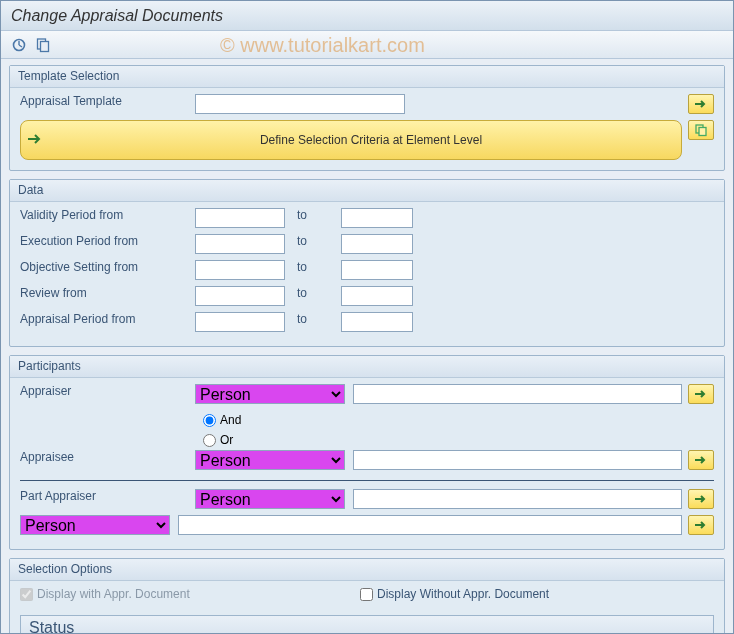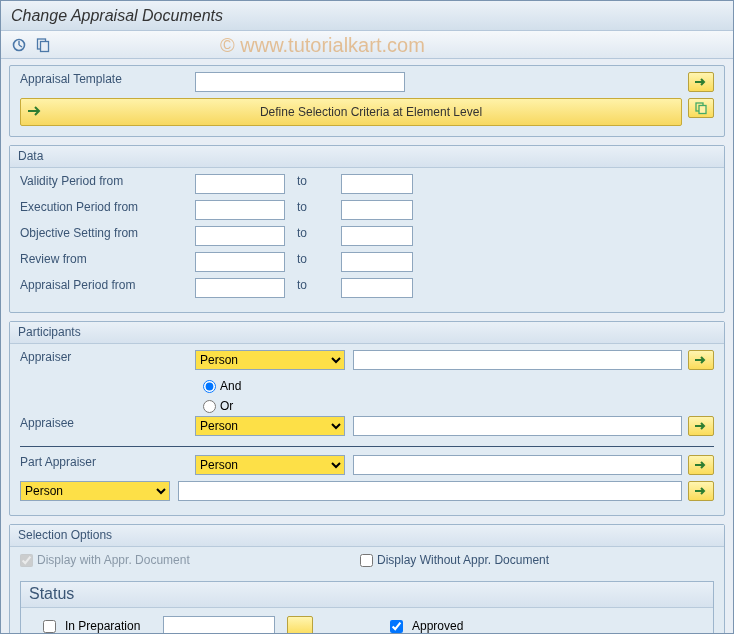--- a/index.html
+++ b/index.html
@@ -82,48 +82,48 @@
     height: 20px;
     padding: 1px 3px;
     font-size: 12px;
   }
   .input.w210 { width: 210px; }
   .input.w90 { width: 90px; }
   .input.w72 { width: 72px; }
   .input.flex { flex: 1; }
   .select {
     border: 1px solid #8ea6be;
-    background: #fde047;
+    background: #d946ef;
     height: 20px;
-    font-size: 12px;
+    font-size: 16px;
   }
   .select.w150 { width: 150px; }
   .to-label {
     width: 36px; text-align: left; margin: 0 8px 0 12px; color: #3a5575;
   }
   .yellow-btn {
     width: 26px; height: 20px;
     background: linear-gradient(#fff5b0,#fbdc5a);
     border: 1px solid #b8a23e;
     border-radius: 2px;
     display: inline-flex; align-items:center; justify-content:center;
     cursor: pointer;
     margin-left: 6px;
   }
   .yellow-btn svg, .tb-btn svg { display:block; }
   .criteria-bar {
     flex: 1;
     background: linear-gradient(#fff2a8,#f7d860);
     border: 1px solid #c7ab3a;
-    height: 28px;
+    height: 40px;
     display: flex;
     align-items: center;
     padding: 0 6px;
     color: #333;
-    border-radius: 2px;
+    border-radius: 8px;
   }
   .criteria-bar .arrow {
     margin-right: 26px;
   }
   .criteria-bar .text {
     flex: 1; text-align: center;
   }
   .radio-row {
     padding-left: 183px;
     display:flex; align-items:center; height:20px;
@@ -170,20 +170,21 @@
         <rect x="5.5" y="4.5" width="8" height="10" fill="#e8eef5" stroke="#4c78a8" stroke-width="1.3"></rect>
       </svg>
   </span>
 </div>
 
 <div class="watermark">© www.tutorialkart.com</div>
 
 <div class="content">
 
   <div class="group">
+    <div class="group-title">Template Selection</div>
     <div class="group-body">
       <div class="row">
         <span class="label">Appraisal Template</span>
         <input class="input w210" value="" style="">
         <span style="flex:1"></span>
         <span class="yellow-btn">
           <svg width="14" height="12" viewBox="0 0 14 12">
               <path d="M1 6 L10 6 M7 3 L10 6 L7 9" fill="none" stroke="#2e7d32" stroke-width="2"></path>
             </svg>
         </span>

